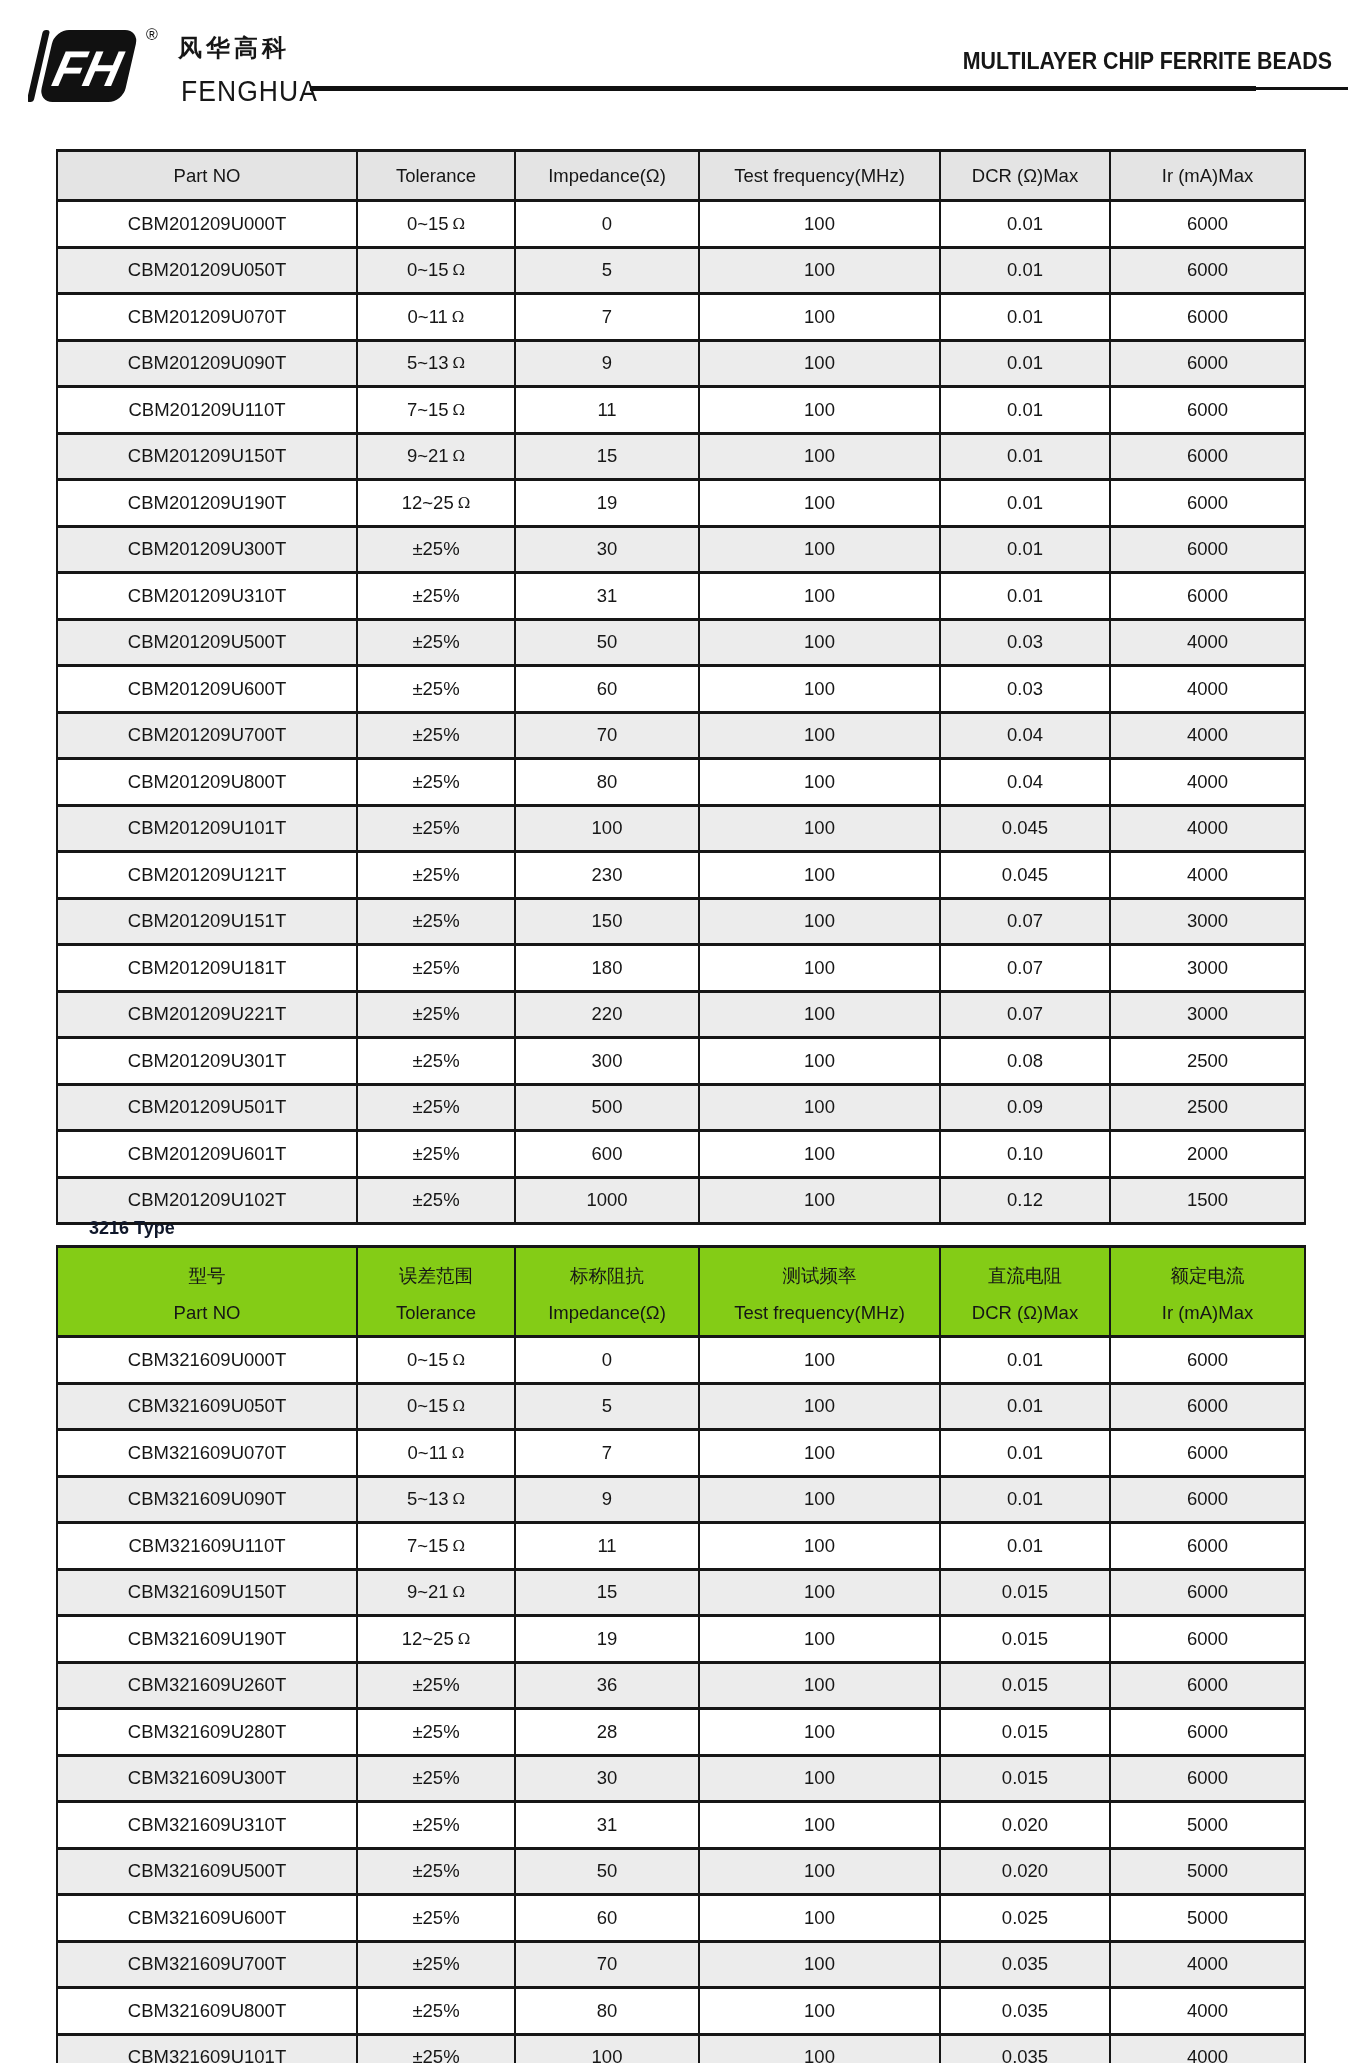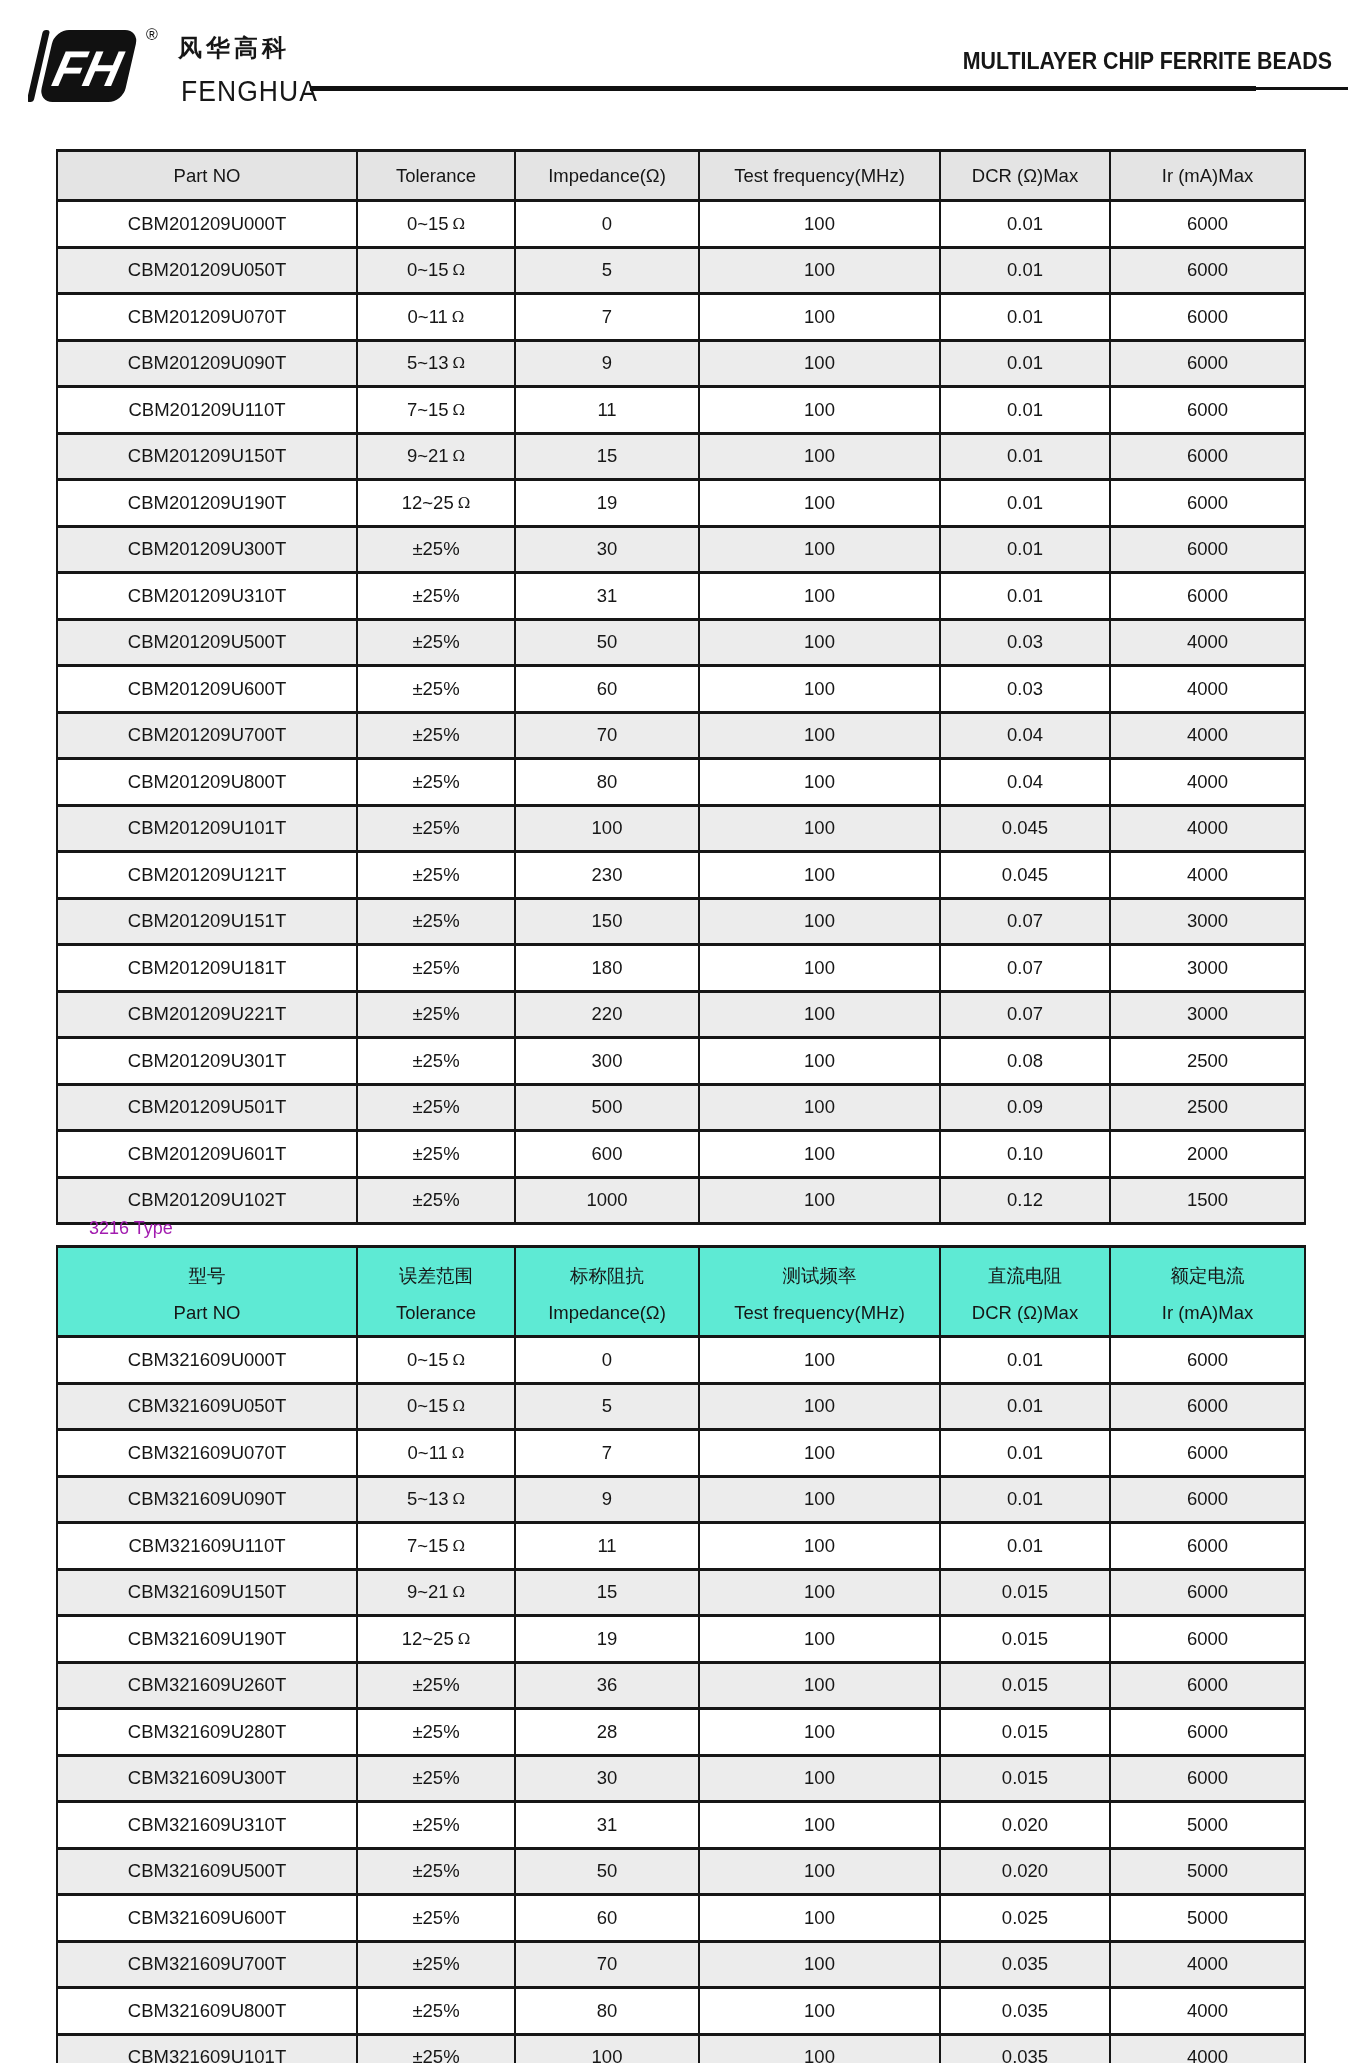--- a/index.html
+++ b/index.html
@@ -36,31 +36,31 @@
   #table2{top:1245px;}
   .dtable th, .dtable td{
     border:2px solid #161616;
     border-top-width:3px; border-bottom-width:3px;
     text-align:center; vertical-align:middle;
     font-size:18.5px; font-weight:normal;
     padding:0; overflow:hidden; white-space:nowrap;
   }
   .dtable td{height:43.5px;}
   #table1 th{height:47px; background:#e4e4e4;}
-  #table2 th{height:87px; background:#5eead4;text-align:center;}
+  #table2 th{height:87px; background:#84cc16;text-align:center;}
   .dtable tr.alt td{background:#ececec;}
   .th-cn{display:block; margin-top:4px; font-size:18.5px;}
   .th-en{display:block; margin-top:14px; font-size:18.5px;}
   .omega{
     font-family:"DejaVu Serif","Liberation Serif",serif;
     font-size:0.82em; margin-left:4px; position:relative; top:-1px;
   }
   .section-label{
     position:absolute; left:89px; top:1218px;
-    font-size:18px; color:#a21caf; white-space:nowrap;
+    font-size:18px; color:#0f172a; white-space:nowrap;font-weight:bold;
   }
 </style>
 </head>
 <body>
 
 <div class="brand">
   <svg width="120" height="80" viewBox="0 0 120 80">
     <g transform="translate(14,0) skewX(-13)">
       <rect x="2" y="4" width="7" height="72" rx="3" fill="#111"></rect>
       <rect x="14" y="4" width="84" height="72" rx="14" fill="#111"></rect>

